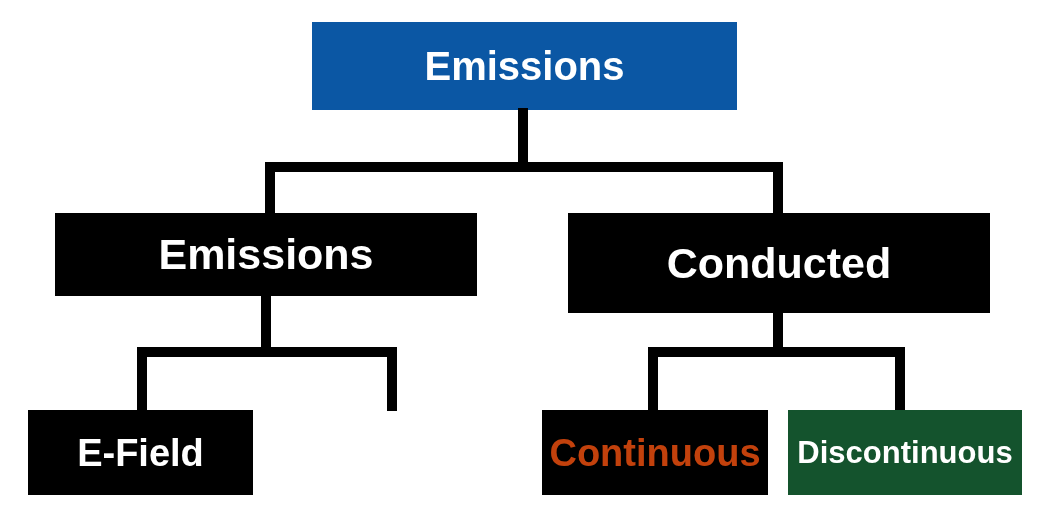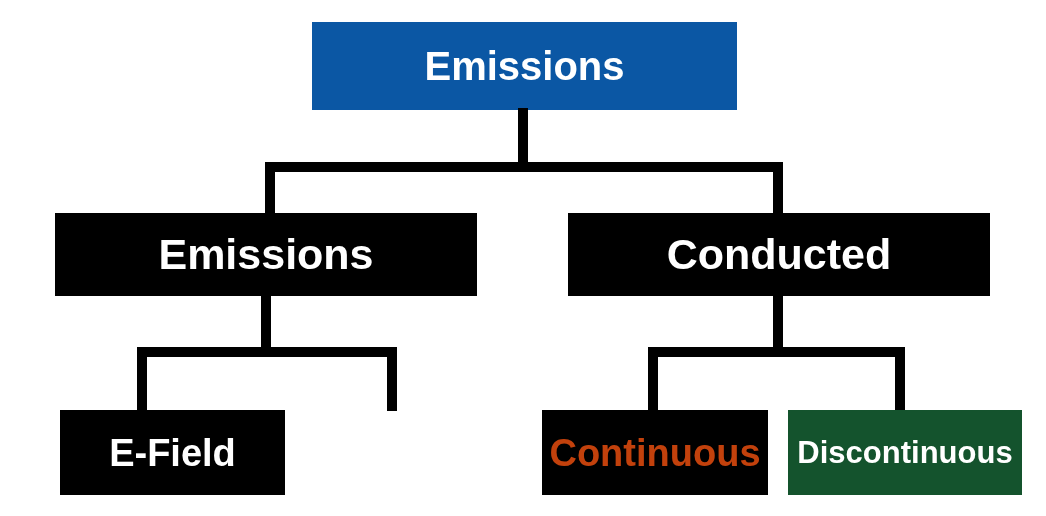--- a/index.html
+++ b/index.html
@@ -35,29 +35,29 @@
 <div class="stage">
 
   <div class="node" style="left: 312px; top: 22px; width: 425px; height: 88px; font-size: 40px; background-color: rgb(11, 87, 164); color: rgb(255, 255, 255);">Emissions</div>
 
   <div class="conn" style="left: 518px; top: 108px; width: 10px; height: 60px; background-color: rgb(0, 0, 0);"></div>
   <div class="conn" style="left: 265px; top: 162px; width: 518px; height: 10px; background-color: rgb(0, 0, 0);"></div>
   <div class="conn" style="left: 265px; top: 162px; width: 10px; height: 52px; background-color: rgb(0, 0, 0);"></div>
   <div class="conn" style="left: 773px; top: 162px; width: 10px; height: 52px; background-color: rgb(0, 0, 0);"></div>
 
   <div class="node" style="left: 55px; top: 213px; width: 422px; height: 83px; font-size: 43px; background-color: rgb(0, 0, 0); color: rgb(255, 255, 255);">Emissions</div>
-  <div class="node" style="left: 568px; top: 213px; width: 422px; height: 83px; font-size: 43px; background-color: rgb(0, 0, 0); color: rgb(255, 255, 255);">Conducted</div>
+  <div class="node" style="left: 568px; top: 213px; width: 422px; height: 100px; font-size: 43px; background-color: rgb(0, 0, 0); color: rgb(255, 255, 255);">Conducted</div>
 
   <div class="conn" style="left: 261px; top: 294px; width: 10px; height: 59px; background-color: rgb(0, 0, 0);"></div>
   <div class="conn" style="left: 137px; top: 347px; width: 260px; height: 10px; background-color: rgb(0, 0, 0);"></div>
   <div class="conn" style="left: 137px; top: 347px; width: 10px; height: 64px; background-color: rgb(0, 0, 0);"></div>
   <div class="conn" style="left: 387px; top: 347px; width: 10px; height: 64px; background-color: rgb(0, 0, 0);"></div>
 
   <div class="conn" style="left: 773px; top: 294px; width: 10px; height: 59px; background-color: rgb(0, 0, 0);"></div>
   <div class="conn" style="left: 648px; top: 347px; width: 257px; height: 10px; background-color: rgb(0, 0, 0);"></div>
   <div class="conn" style="left: 648px; top: 347px; width: 10px; height: 64px; background-color: rgb(0, 0, 0);"></div>
   <div class="conn" style="left: 895px; top: 347px; width: 10px; height: 64px; background-color: rgb(0, 0, 0);"></div>
 
-  <div class="node" style="left: 28px; top: 410px; width: 225px; height: 85px; font-size: 38px; background-color: rgb(0, 0, 0); color: rgb(255, 255, 255); margin-left: 32px;">E-Field</div>
+  <div class="node" style="left: 28px; top: 410px; width: 225px; height: 85px; font-size: 38px; background-color: rgb(0, 0, 0); color: rgb(255, 255, 255);">E-Field</div>
   <div class="node" style="left: 542px; top: 410px; width: 226px; height: 85px; font-size: 38px; background-color: rgb(0, 0, 0); color: #c2410c;">Continuous</div>
   <div class="node" style="left: 788px; top: 410px; width: 234px; height: 85px; font-size: 31px; background-color: #14532d; color: rgb(255, 255, 255);">Discontinuous</div>
 
 </div>
 
 </body></html>

